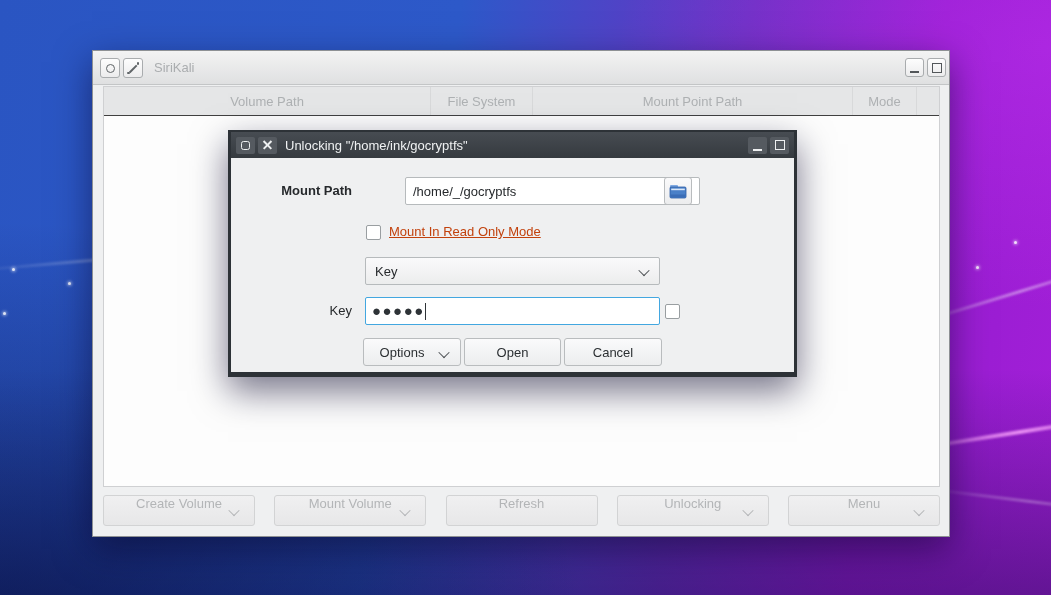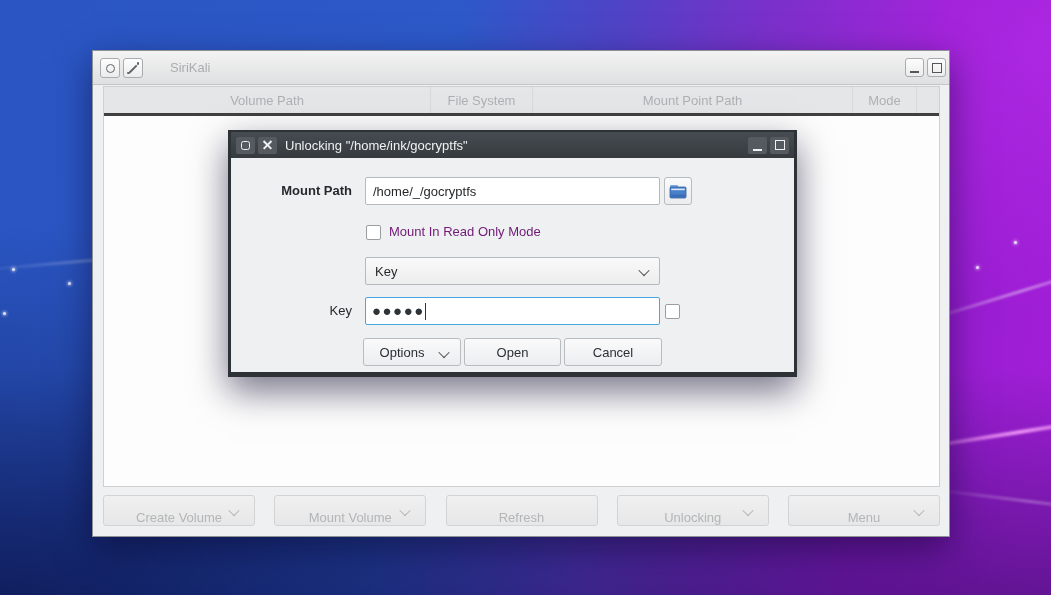--- a/index.html
+++ b/index.html
@@ -30,21 +30,21 @@
     position:absolute; left:92px; top:50px; width:858px; height:487px;
     background:#eff0f1; border:1px solid #8e9194;
     box-shadow:0 12px 34px rgba(8,4,40,.5);
   }
   .mw-titlebar {
     position:absolute; left:0; top:0; right:0; height:34px;
     background:linear-gradient(#f3f3f3, #dfe0e1);
     border-bottom:1px solid #c3c5c6;
   }
   .mw-title {
-    position:absolute; left:77px; top:0; height:34px; line-height:34px;
+    position:absolute; left:61px; top:0; height:34px; line-height:34px;
     font-size:13px; color:#aaadaf;
   }
   .tb-btn-light {
     position:absolute; top:7px; width:20px; height:20px;
     background:linear-gradient(#fdfdfd,#ececed);
     border:1px solid #a9acae; border-radius:3px;
     display:flex; align-items:center; justify-content:center;
   }
   .glyph-circle { width:9px; height:9px; border:1.5px solid #5f6467; border-radius:50%; }
   .glyph-shade { position:relative; width:12px; height:12px; }
@@ -53,36 +53,36 @@
   .glyph-shade .d1 { position:absolute; left:0; bottom:0; width:2.5px; height:2.5px; background:#5f6467; border-radius:50%; }
   .glyph-shade .d2 { position:absolute; right:0; top:0; width:2.5px; height:2.5px; background:#5f6467; border-radius:50%; }
   .glyph-min-dark  { width:9px; height:2px; background:#53575a; margin-top:9px; }
   .glyph-max-dark  { width:10px; height:10px; border:1.5px solid #53575a; }
 
   
   .volume-table {
     position:absolute; left:10px; top:35px; width:837px; height:401px;
     background:#fdfdfd; border:1px solid #cfd0d2;
   }
-  .vt-header { display:flex; height:29px; background:#e5e6e7; border-bottom:3px solid #404040; }
+  .vt-header { display:flex; height:29px; background:#e5e6e7; border-bottom:1px solid #404040; }
   .vt-cell {
     display:flex; align-items:center; justify-content:center;
     font-size:13px; color:#aeb1b3; border-right:1px solid #d8d9da; height:100%;
   }
   .vt-c0 { width:327px; } .vt-c1 { width:320px; } .vt-c2 { width:102px; } .vt-c3 { width:64px; }
   .vt-filler { flex:1; border-right:none; }
 
   
   .toolbar { position:absolute; left:10px; bottom:10px; width:837px; height:31px;
     display:flex; justify-content:space-between; }
   .tool-btn {
     position:relative; width:152px; height:31px;
     background:linear-gradient(#f0f0f1,#e7e7e8);
     border:1px solid #d2d3d4; border-radius:3px;
-    display:flex; align-items:flex-end; justify-content:center;
+    display:flex; align-items:flex-start; justify-content:center;
     font-size:13px; color:#b3b5b7;
   }
   .chev { width:8px; height:8px; border-right:1.6px solid currentColor; border-bottom:1.6px solid currentColor;
     transform:rotate(45deg) translate(-1px,-1px); }
   .tool-btn .chev { position:absolute; right:16px; top:12px; color:#b3b5b7; }
 
   
   .dialog {
     position:absolute; left:228px; top:130px; width:569px; height:247px;
     background:#eff0f1;
@@ -114,34 +114,34 @@
     height:28px; line-height:28px; }
   .lbl-mount { left:29px; top:19px;font-weight:bold; }
   .lbl-key   { left:29px; top:139px; }
 
   .text-input {
     position:absolute; left:134px; width:295px; height:28px;
     background:#fff; border:1px solid #b6babc; border-radius:2px;
     font-family:"Liberation Sans", sans-serif; font-size:13px; color:#26292c;
     padding:0 7px; outline:none;
   }
-  .inp-mount { top:19px; }
+  .inp-mount { top:19px;margin-left:40px; }
 
   .browse-btn {
     position:absolute; left:433px; top:19px; width:28px; height:28px;
     background:linear-gradient(#fafafb,#ecedee); border:1px solid #b9bcbe; border-radius:3px;
     display:flex; align-items:center; justify-content:center;
   }
 
   .checkbox { position:absolute; width:15px; height:15px; background:#fff;
     border:1px solid #999ea1; border-radius:2px; }
   .cb-readonly { left:135px; top:67px; }
   .cb-key     { left:434px; top:146px; }
-  .cb-label { position:absolute; left:158px; top:61px; font-size:13px; color:#701a75;
-    height:26px; line-height:26px; }
+  .cb-label { position:absolute; left:158px; top:61px; font-size:13px; color:#c2410c;
+    height:26px; line-height:26px;text-decoration:underline; }
 
   .combo {
     position:absolute; left:134px; top:99px; width:295px; height:28px;
     background:linear-gradient(#fafafb,#eceded); border:1px solid #b6babc; border-radius:2px;
     display:flex; align-items:center; font-size:13px; color:#26292c; padding:0 9px;
   }
   .combo .chev { position:absolute; right:11px; top:10px; color:#4b5053; }
 
   .pwd-input {
     position:absolute; left:134px; top:139px; width:295px; height:28px;

